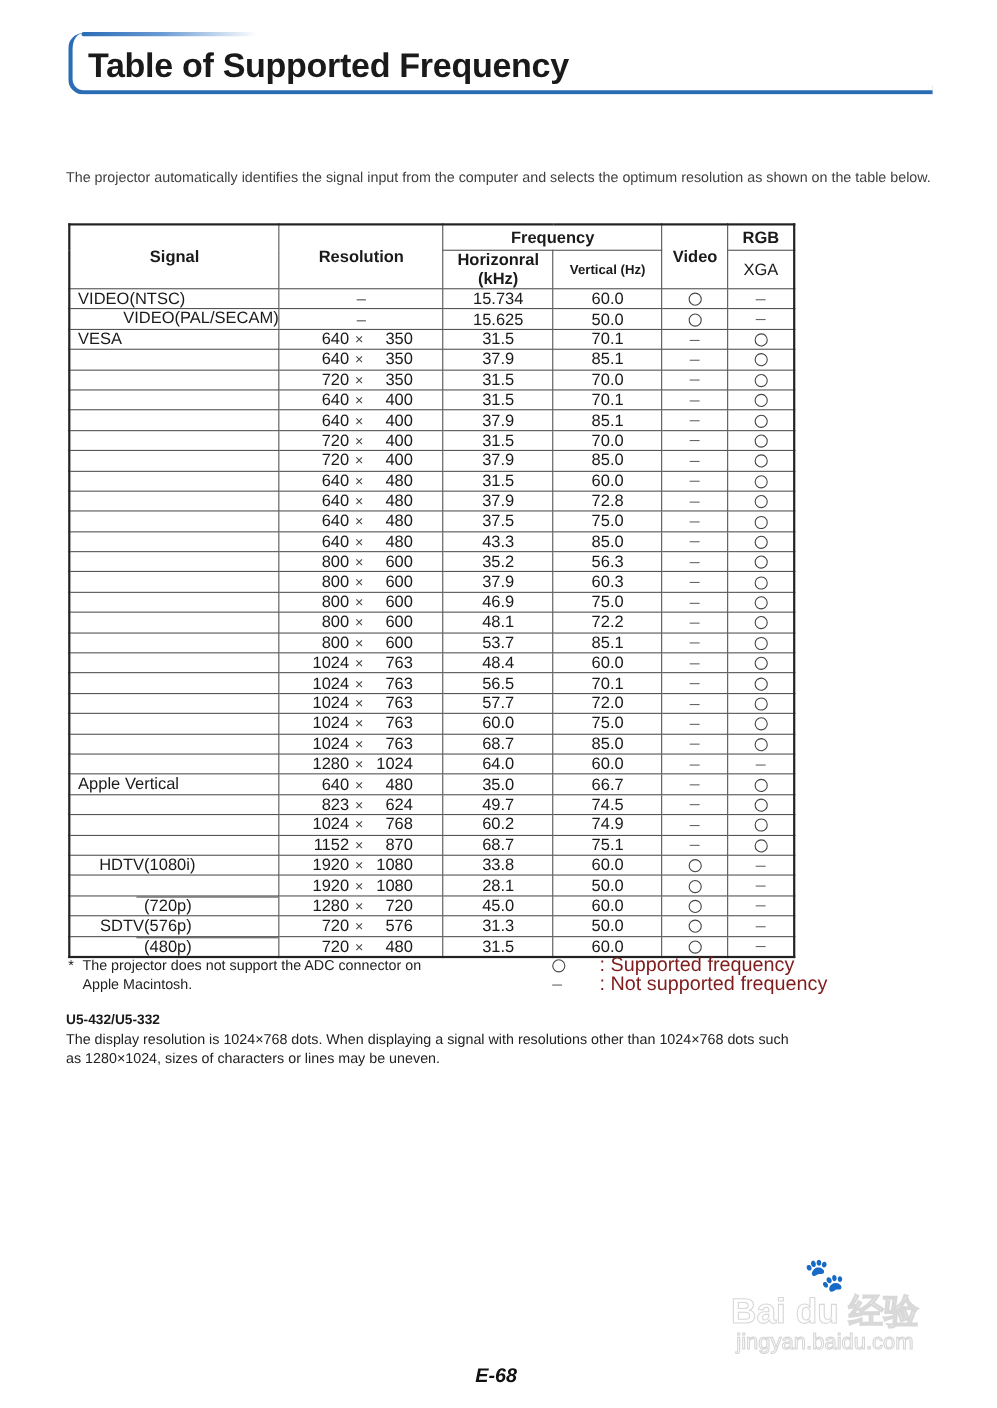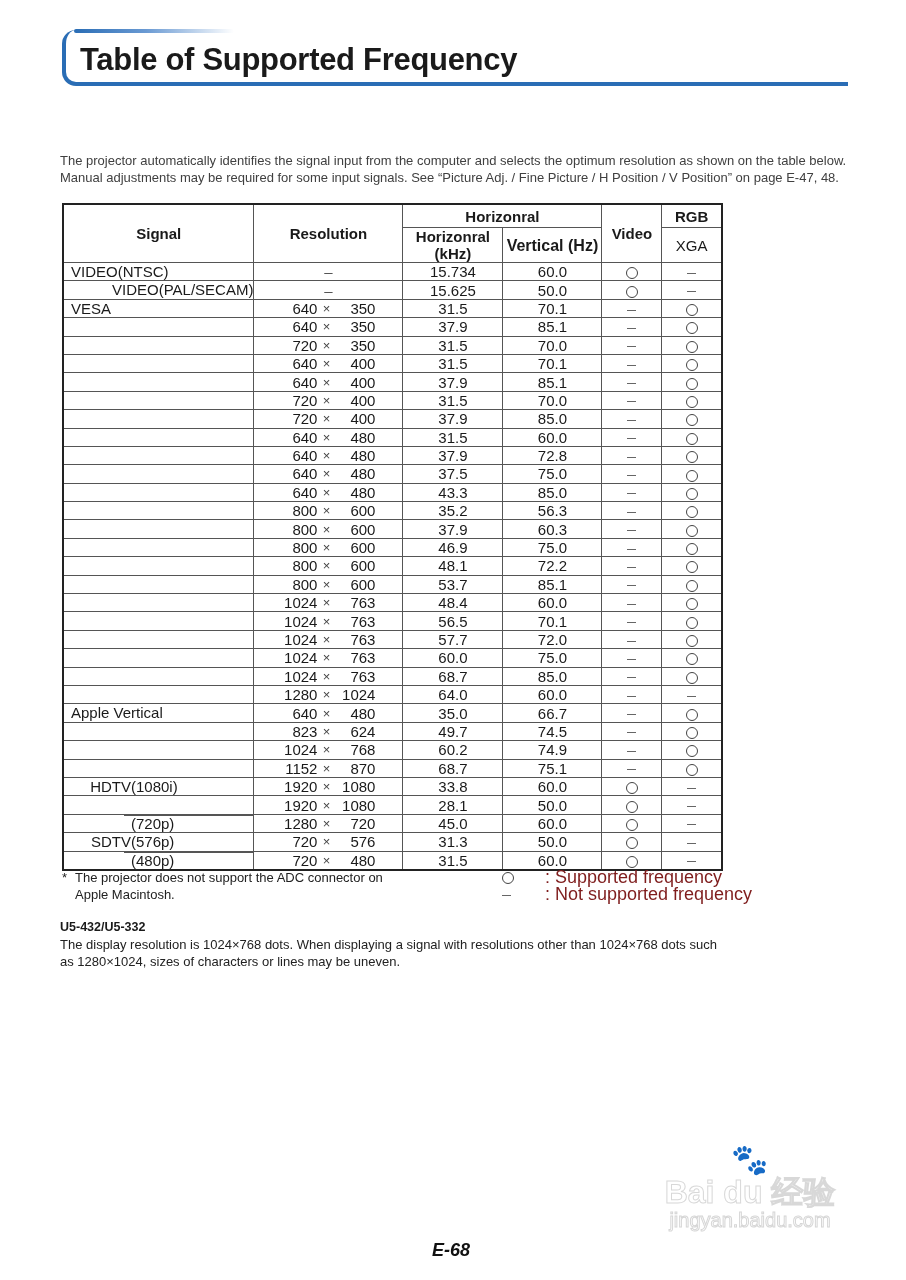--- a/index.html
+++ b/index.html
@@ -67,43 +67,42 @@
 </style>
 </head>
 <body>
 
 <div class="title-frame"></div>
 <div class="title-topline"></div>
 <h1 class="page-title">Table of Supported Frequency</h1>
 
 <div class="intro">
   <p>The projector automatically identifies the signal input from the computer and selects the optimum resolution as shown on the table below.</p>
-  <p>Manual adjustments may be required for some input signals. See “Picture Adj. / Fine Picture / H Position / V Position” on page E-47, 48.</p>
 </div>
 
 <table class="freq">
   <colgroup>
     <col style="width:174px">
       <col style="width:149px">
       <col style="width:100px">
       <col style="width:99px">
       <col style="width:60px">
       <col style="width:60px">
   </colgroup>
   <thead>
     <tr>
       <th class="hdr hdr-big" rowspan="2">Signal</th>
       <th class="hdr" rowspan="2">Resolution</th>
-      <th class="hdr" colspan="2" style="height:22px">Horizonral</th>
+      <th class="hdr" colspan="2" style="height:22px">Frequency</th>
       <th class="hdr" rowspan="2">Video</th>
       <th class="hdr" style="height:22px">RGB</th>
     </tr>
     <tr>
       <th class="hdr hdr-small">Horizonral (kHz)</th>
-      <th class="hdr" style="font-size:16px;height:22px">Vertical (Hz)</th>
+      <th class="hdr" style="font-size:12px;height:22px">Vertical (Hz)</th>
       <th class="xga">XGA</th>
     </tr>
   </thead>
   <tbody id="table-body">
       <tr>
         <td class="sig sig-split">
           <div class="sig-inner">
             <span class="sig-a" style="width: auto;">VIDEO(NTSC)</span>
             <span class="sig-b"></span>
           </div>

